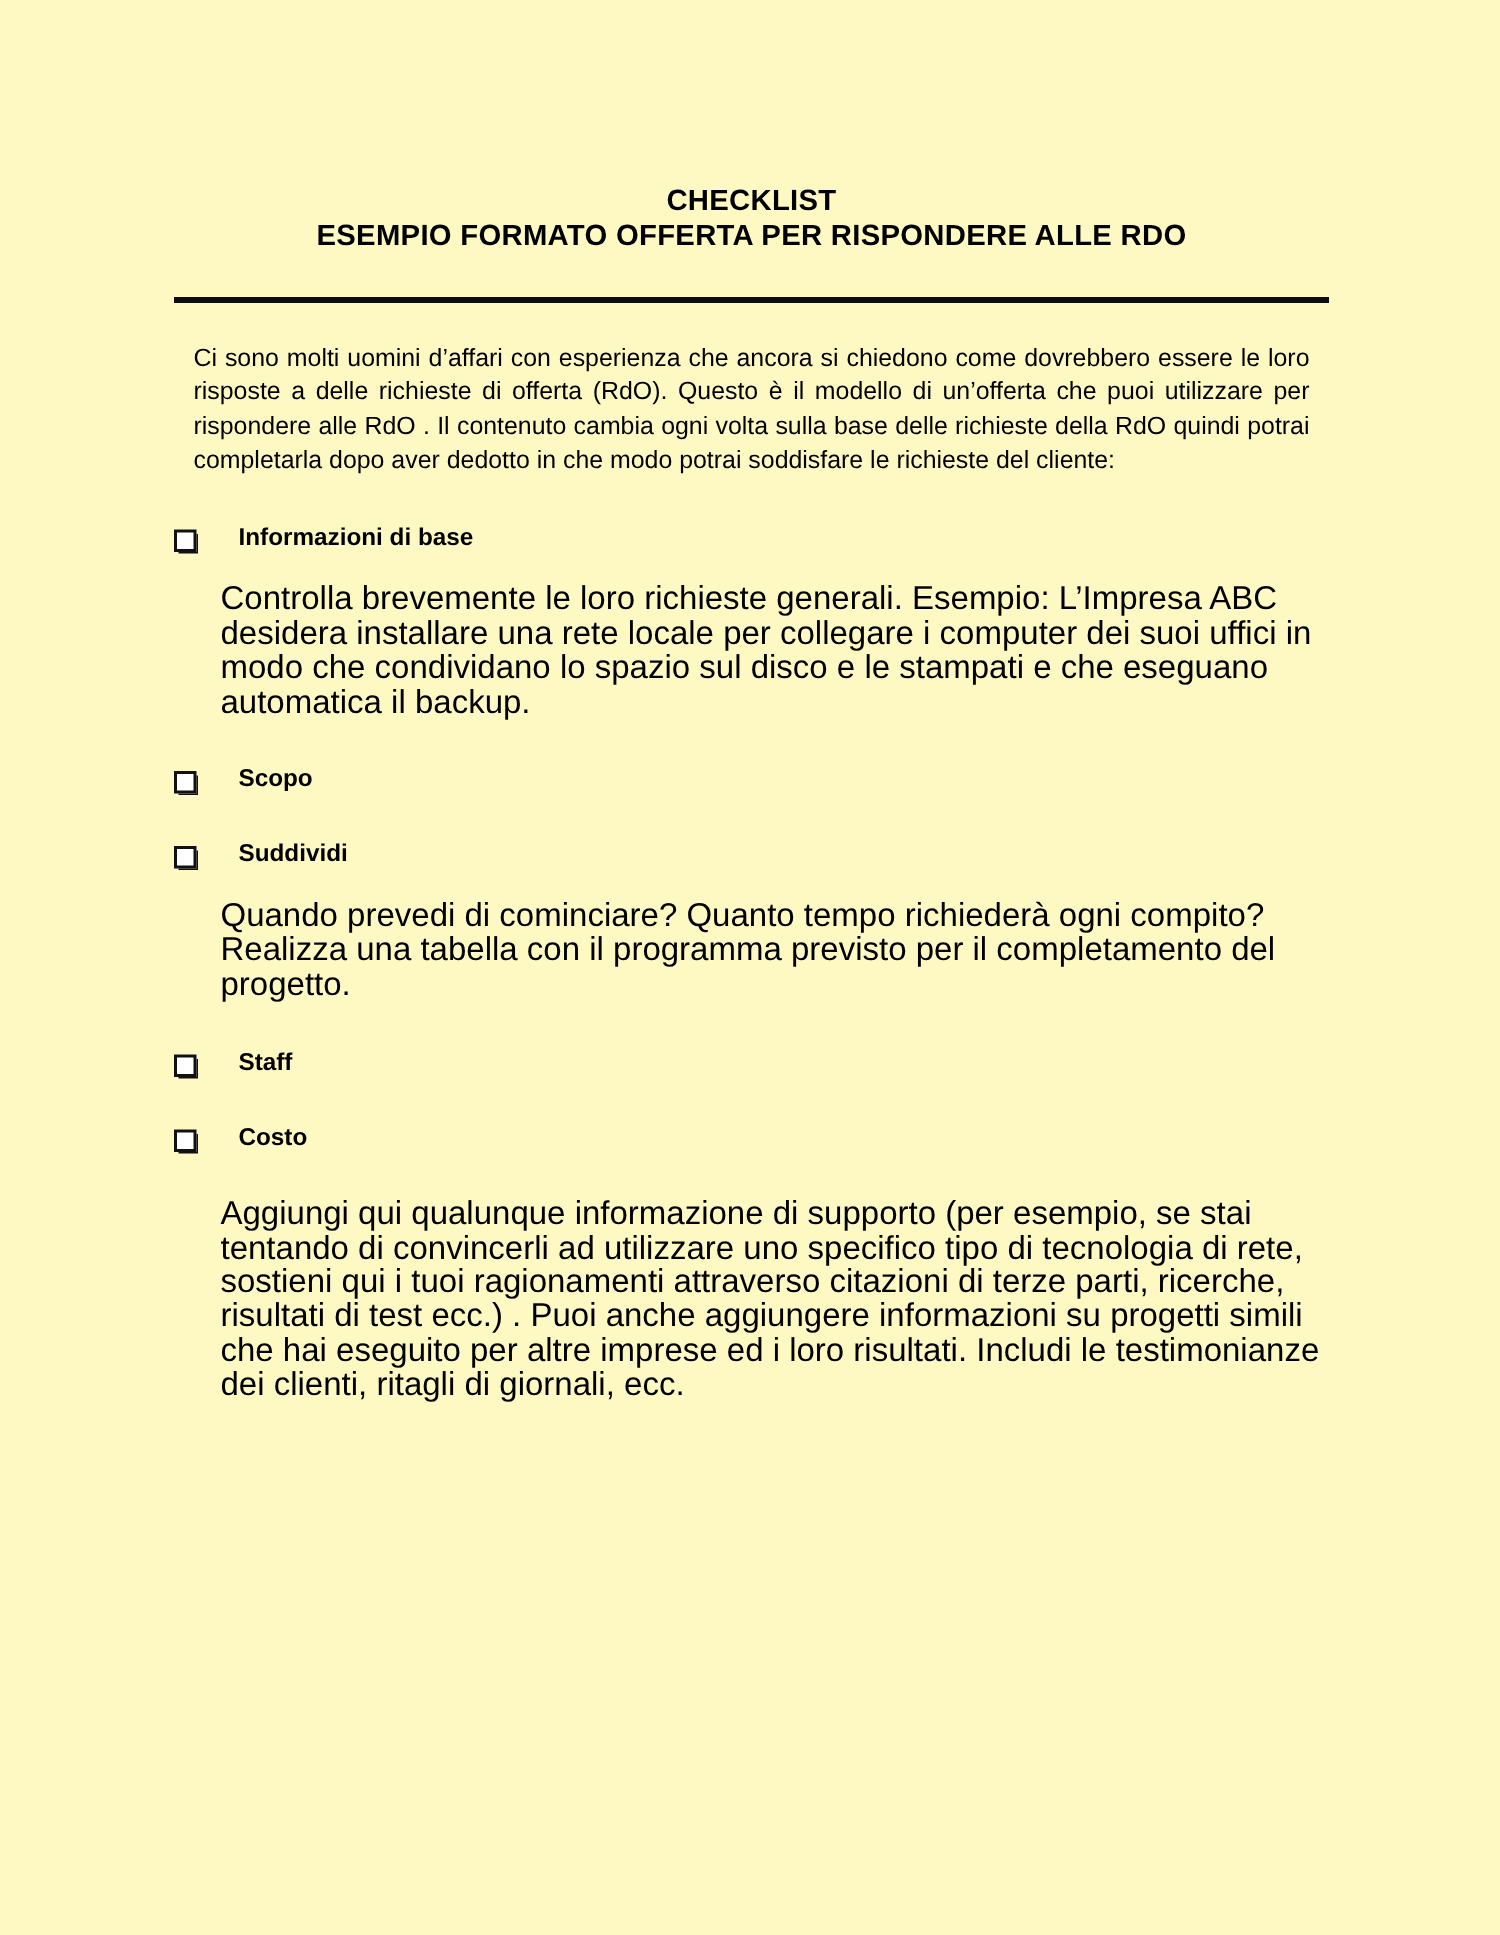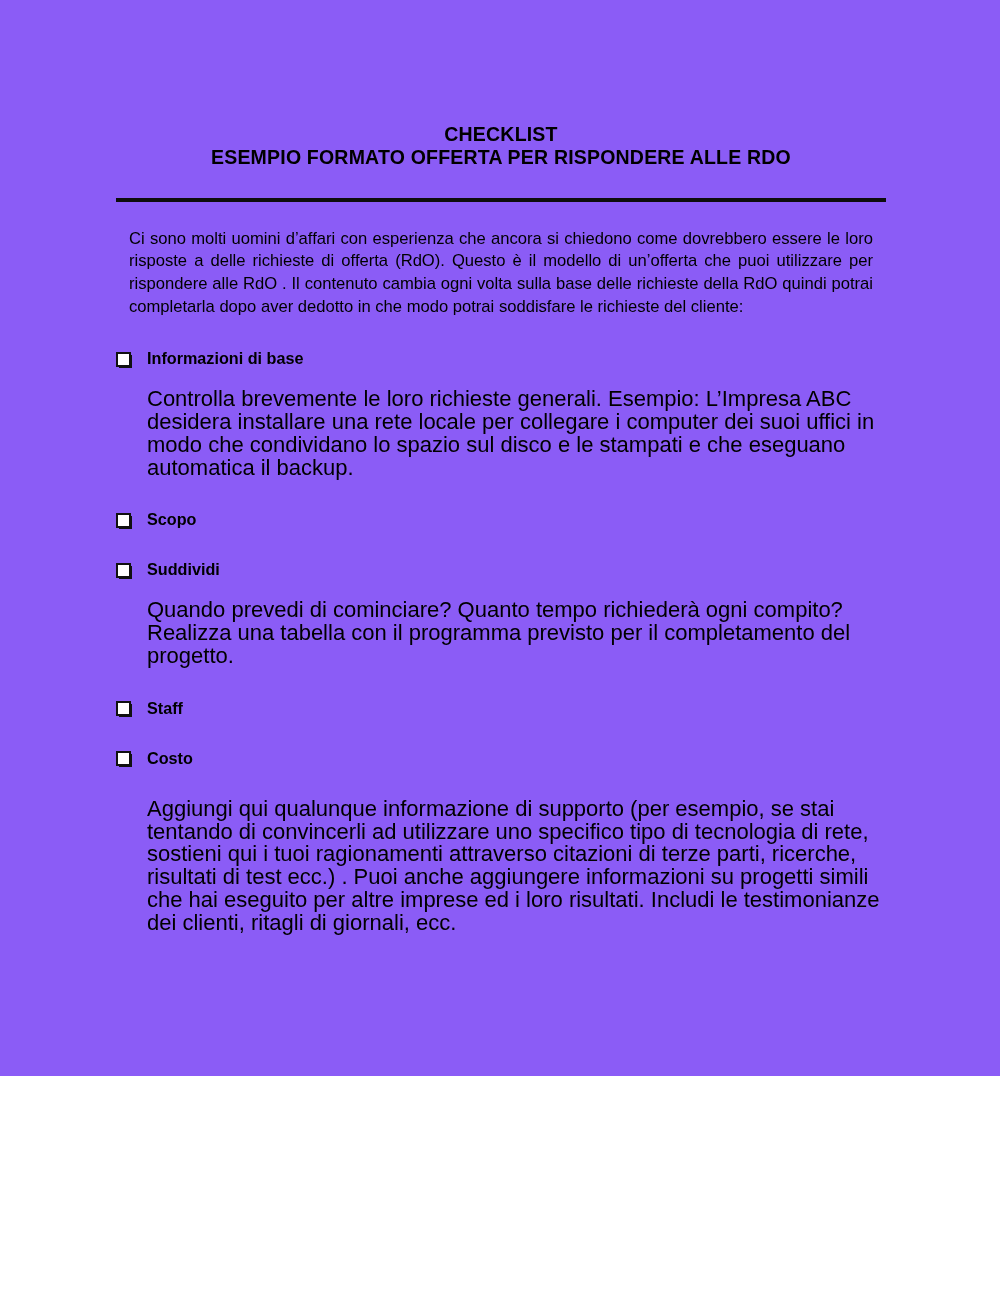--- a/index.html
+++ b/index.html
@@ -11,22 +11,22 @@
     width: 1000px;
     height: 1290px;
     font-family: "Liberation Sans", sans-serif;
     color: #000000;
     -webkit-font-smoothing: antialiased;
   }
 
   .page {
     position: relative;
     width: 1000px;
-    height: 1076px;
-    background: #8b5cf6;
+    height: 1290px;
+    background: #fef9c3;
     box-sizing: border-box;
     padding: 0;
     overflow: hidden;
   }
 
   .content {
     position: absolute;
     left: 116px;
     top: 0;
     width: 770px;
@@ -73,22 +73,22 @@
   
   .section {
     margin-top: 30px;
   }
   .section:first-of-type {
     margin-top: 33px;
   }
 
   .section-head {
     display: flex;
-    align-items: center;
-    gap: 0;
+    align-items: flex-end;
+    gap: 12px;
   }
 
   .checkbox-icon {
     position: relative;
     display: inline-block;
     width: 15px;
     height: 15px;
     margin-left: 0px;
     margin-top: 2px;
     flex: 0 0 auto;

